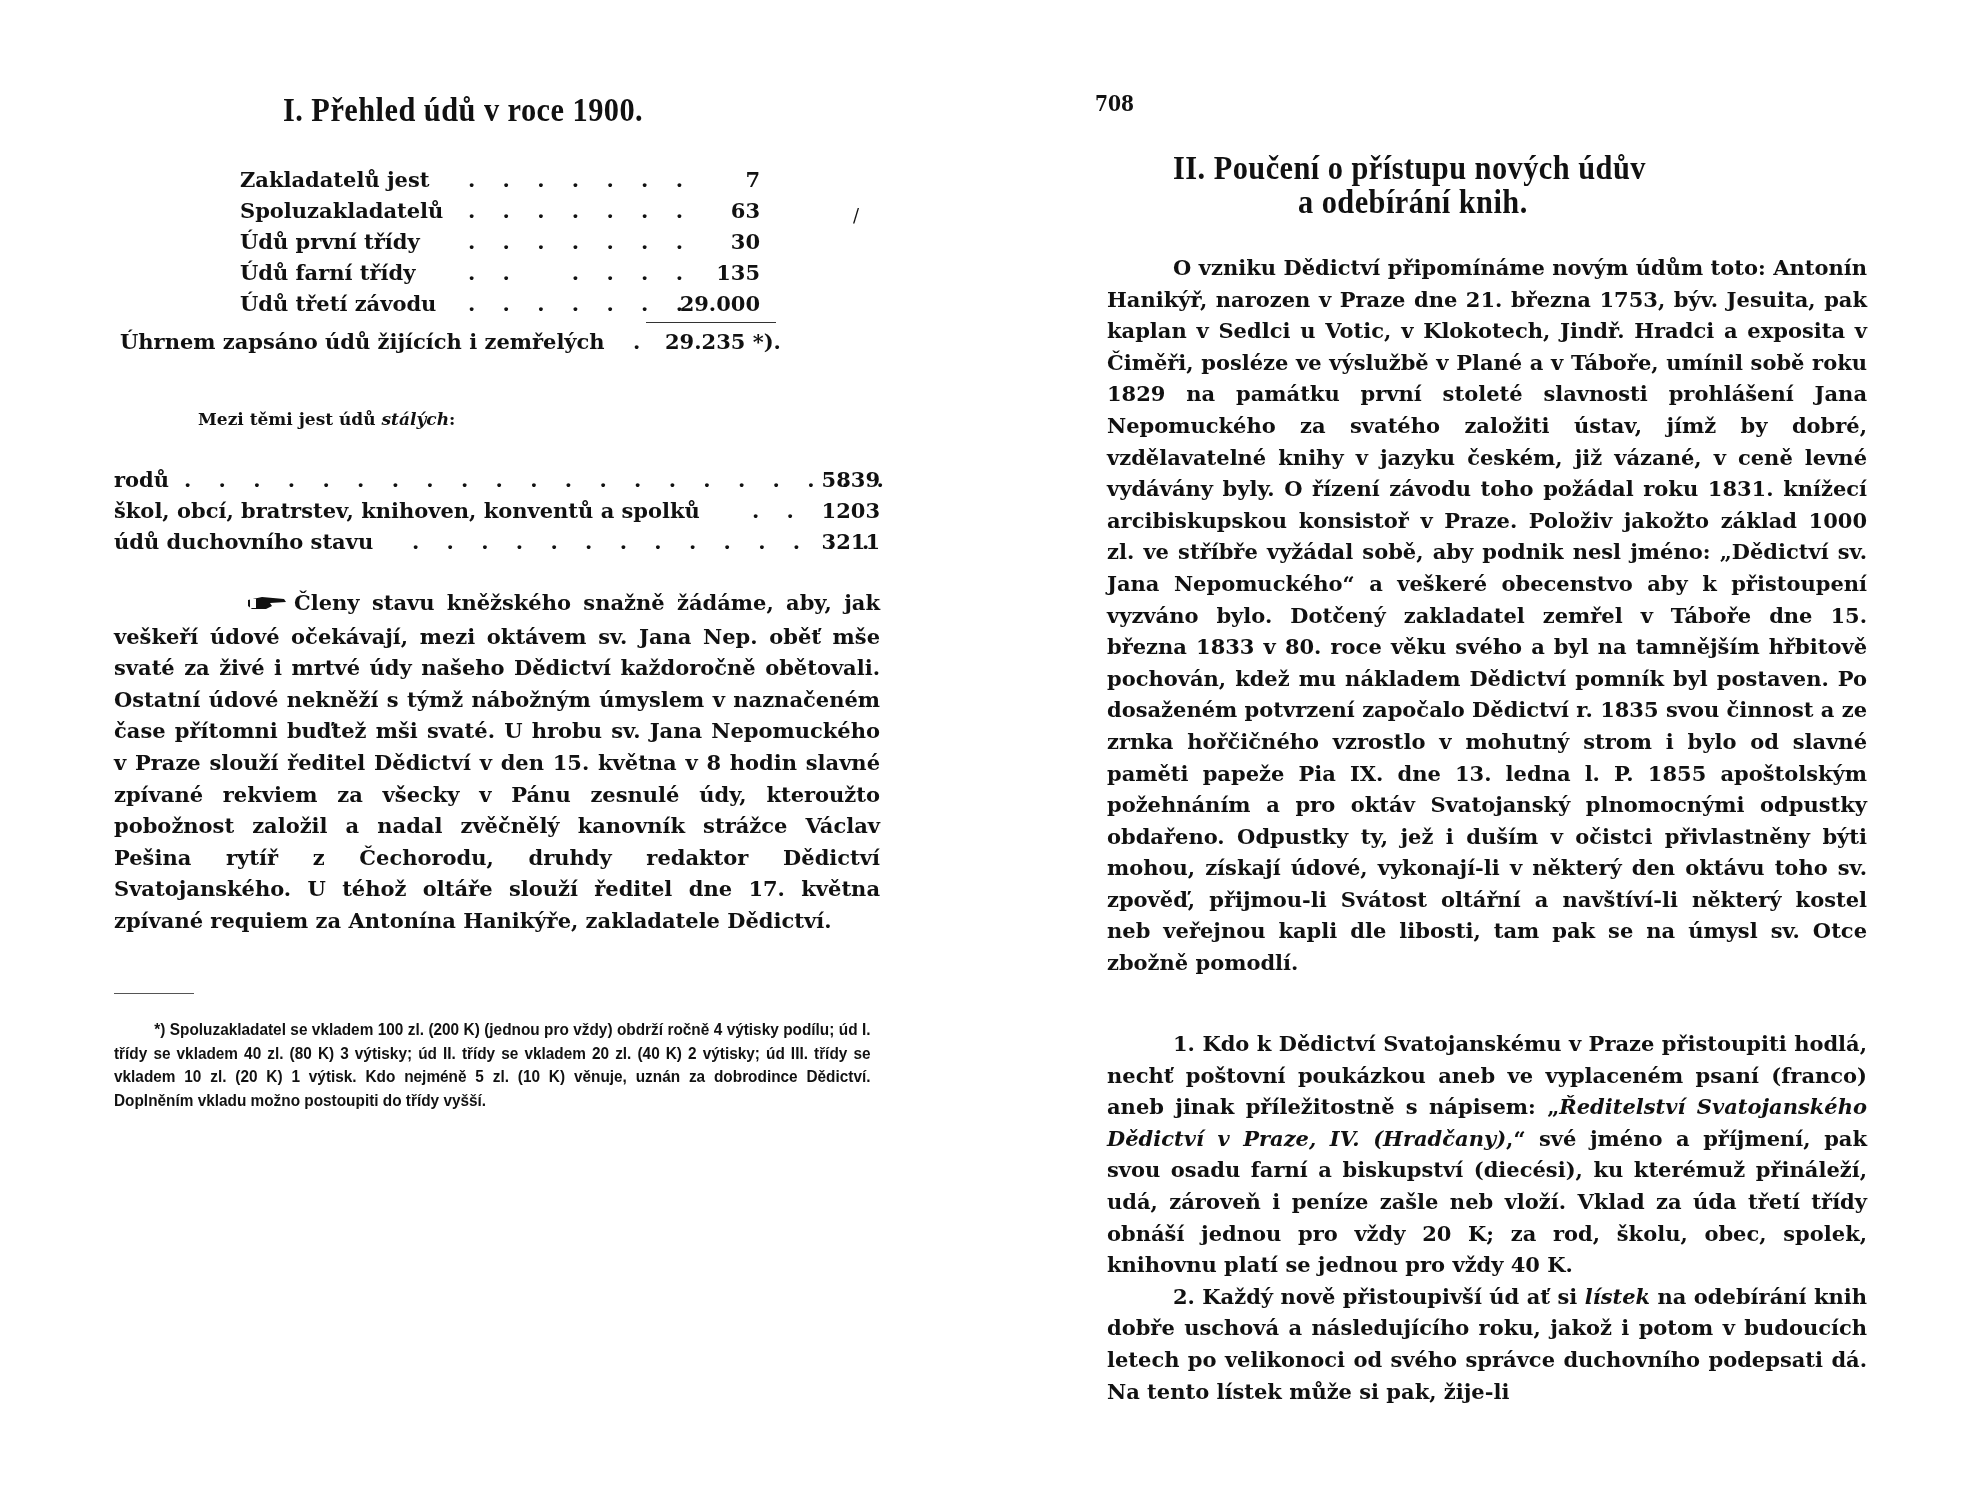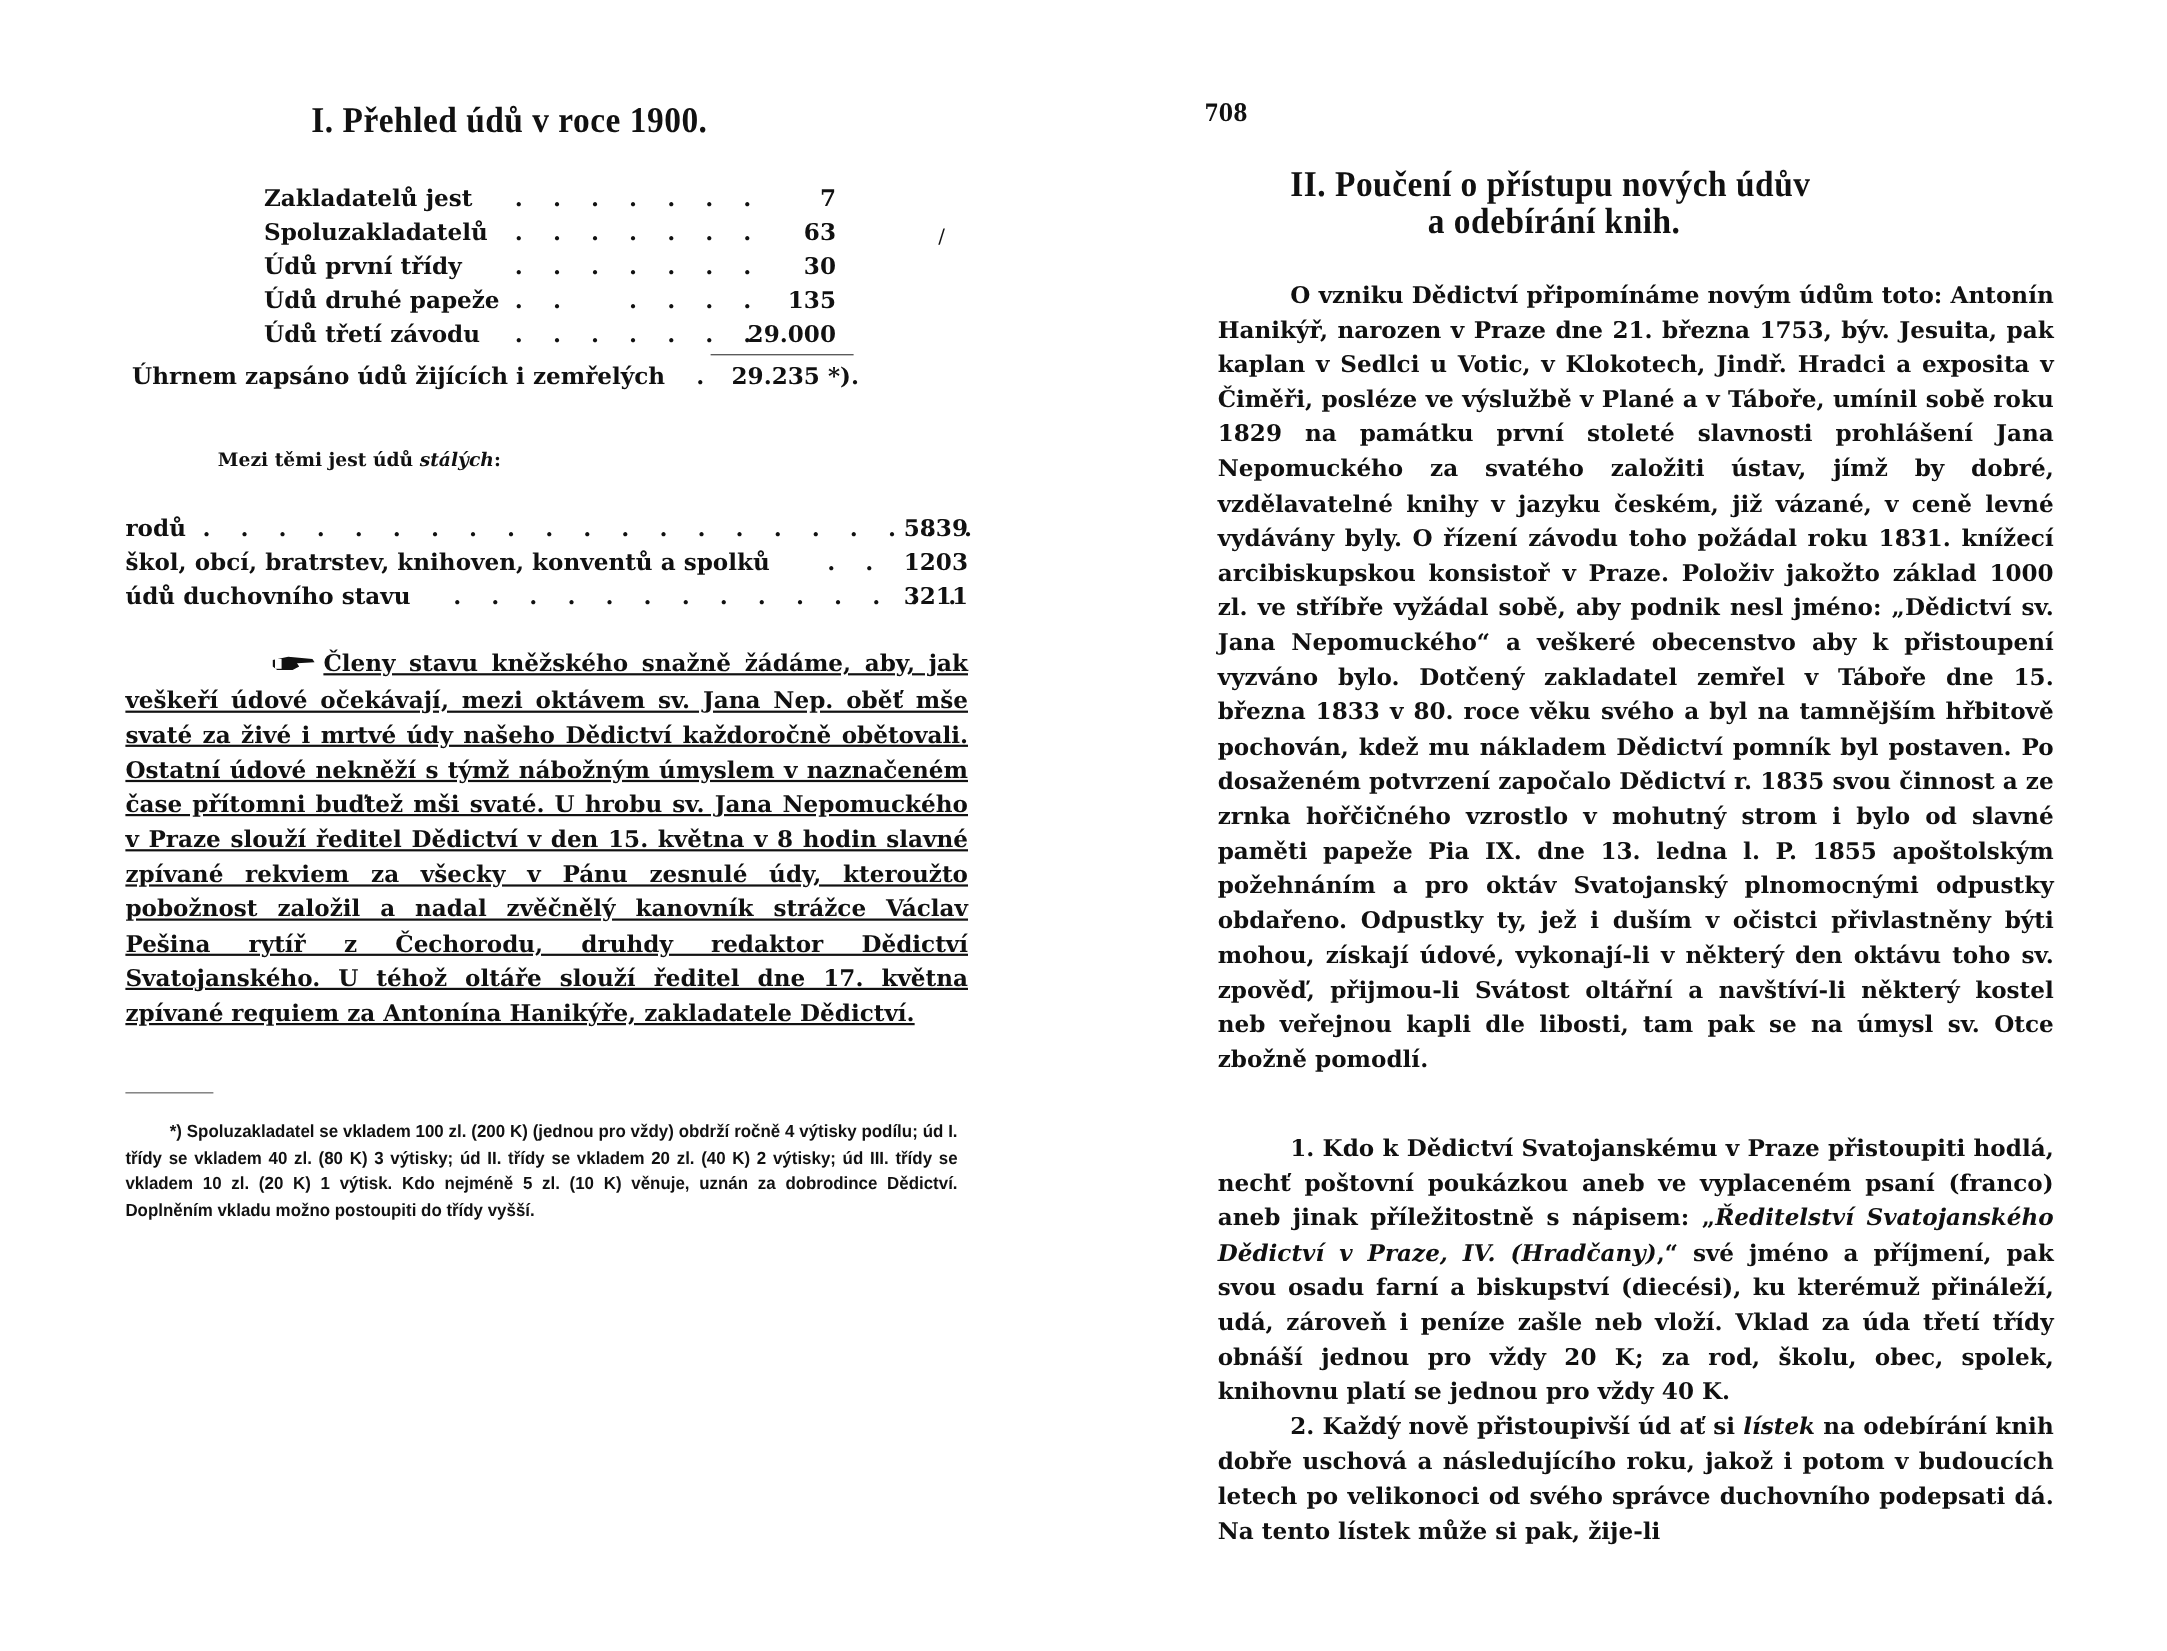--- a/index.html
+++ b/index.html
@@ -49,21 +49,21 @@
       <span class="stat-label">Spoluzakladatelů</span>
       <span class="stat-dots" style="left:228px;">. . . . . . .</span>
       <span class="stat-value" style="right:0;">63</span>
     </div>
     <div class="stat-row" style="left:240px; top:227px; width:520px;">
       <span class="stat-label">Údů první třídy</span>
       <span class="stat-dots" style="left:228px;">. . . . . . .</span>
       <span class="stat-value" style="right:0;">30</span>
     </div>
     <div class="stat-row" style="left:240px; top:258px; width:520px;">
-      <span class="stat-label">Údů druhé papeže</span>
+      <span class="stat-label">Údů farní třídy</span>
       <span class="stat-dots" style="left:228px; white-space:pre;">. .   . . . .</span>
       <span class="stat-value" style="right:0;">135</span>
     </div>
     <div class="stat-row" style="left:240px; top:289px; width:520px;">
       <span class="stat-label">Údů třetí závodu</span>
       <span class="stat-dots" style="left:228px;">. . . . . . .</span>
       <span class="stat-value" style="right:0;">29.000</span>
     </div>
     <div class="rule" style="left:646px; top:322px; width:130px;"></div>
     <div class="stat-row" style="left:120px; top:327px; width:680px;">
@@ -88,21 +88,21 @@
       <span class="stat-dots" style="left:638px;">. .</span>
       <span class="stat-value" style="right:0;">1203</span>
     </div>
     <div class="stat-row" style="left:114px; top:527px; width:766px;">
       <span class="stat-label">údů duchovního stavu</span>
       <span class="stat-dots" style="left:298px;">. . . . . . . . . . . . . .</span>
       <span class="stat-value" style="right:0;">3211</span>
     </div>
   </div>
 
-  <div class="body-block" style="left:114px; top:587px; width:766px;text-decoration:underline;">
+  <div class="body-block" style="left:114px; top:587px; width:766px;">
     <p class="indent"><span class="hand-icon"><svg width="42" height="18" viewBox="0 0 42 18">
             <path d="M2 6 L16 3 L38 5 L40 8 L24 9 L26 12 L20 15 L6 15 L2 12 Z" fill="#111"></path>
             <rect x="4" y="5" width="6" height="9" fill="#fff"></rect>
           </svg></span><span>Členy stavu kněžského snažně žádáme, aby, jak veškeří údové očekávají, mezi oktávem sv. Jana Nep. oběť mše svaté za živé i mrtvé údy našeho Dědictví každoročně obětovali. Ostatní údové nekněží s týmž nábožným úmyslem v naznačeném čase přítomni buďtež mši svaté. U hrobu sv. Jana Nepomuckého v Praze slouží ředitel Dědictví v den 15. května v 8 hodin slavné zpívané rekviem za všecky v Pánu zesnulé údy, kteroužto pobožnost založil a nadal zvěčnělý kanovník strážce Václav Pešina rytíř z Čechorodu, druhdy redaktor Dědictví Svatojanského. U téhož oltáře slouží ředitel dne 17. května zpívané requiem za Antonína Hanikýře, zakladatele Dědictví.</span></p>
   </div>
 
   <div class="rule" style="left:114px; top:993px; width:80px; background:#555;"></div>
 
   <div class="footnote-block" style="left:114px; top:1018px; width:788px;">
     <p>*) Spoluzakladatel se vkladem 100 zl. (200 K) (jednou pro vždy) obdrží ročně 4 výtisky podílu; úd I. třídy se vkladem 40 zl. (80 K) 3 výtisky; úd II. třídy se vkladem 20 zl. (40 K) 2 výtisky; úd III. třídy se vkladem 10 zl. (20 K) 1 výtisk. Kdo nejméně 5 zl. (10 K) věnuje, uznán za dobrodince Dědictví. Doplněním vkladu možno postoupiti do třídy vyšší.</p>

